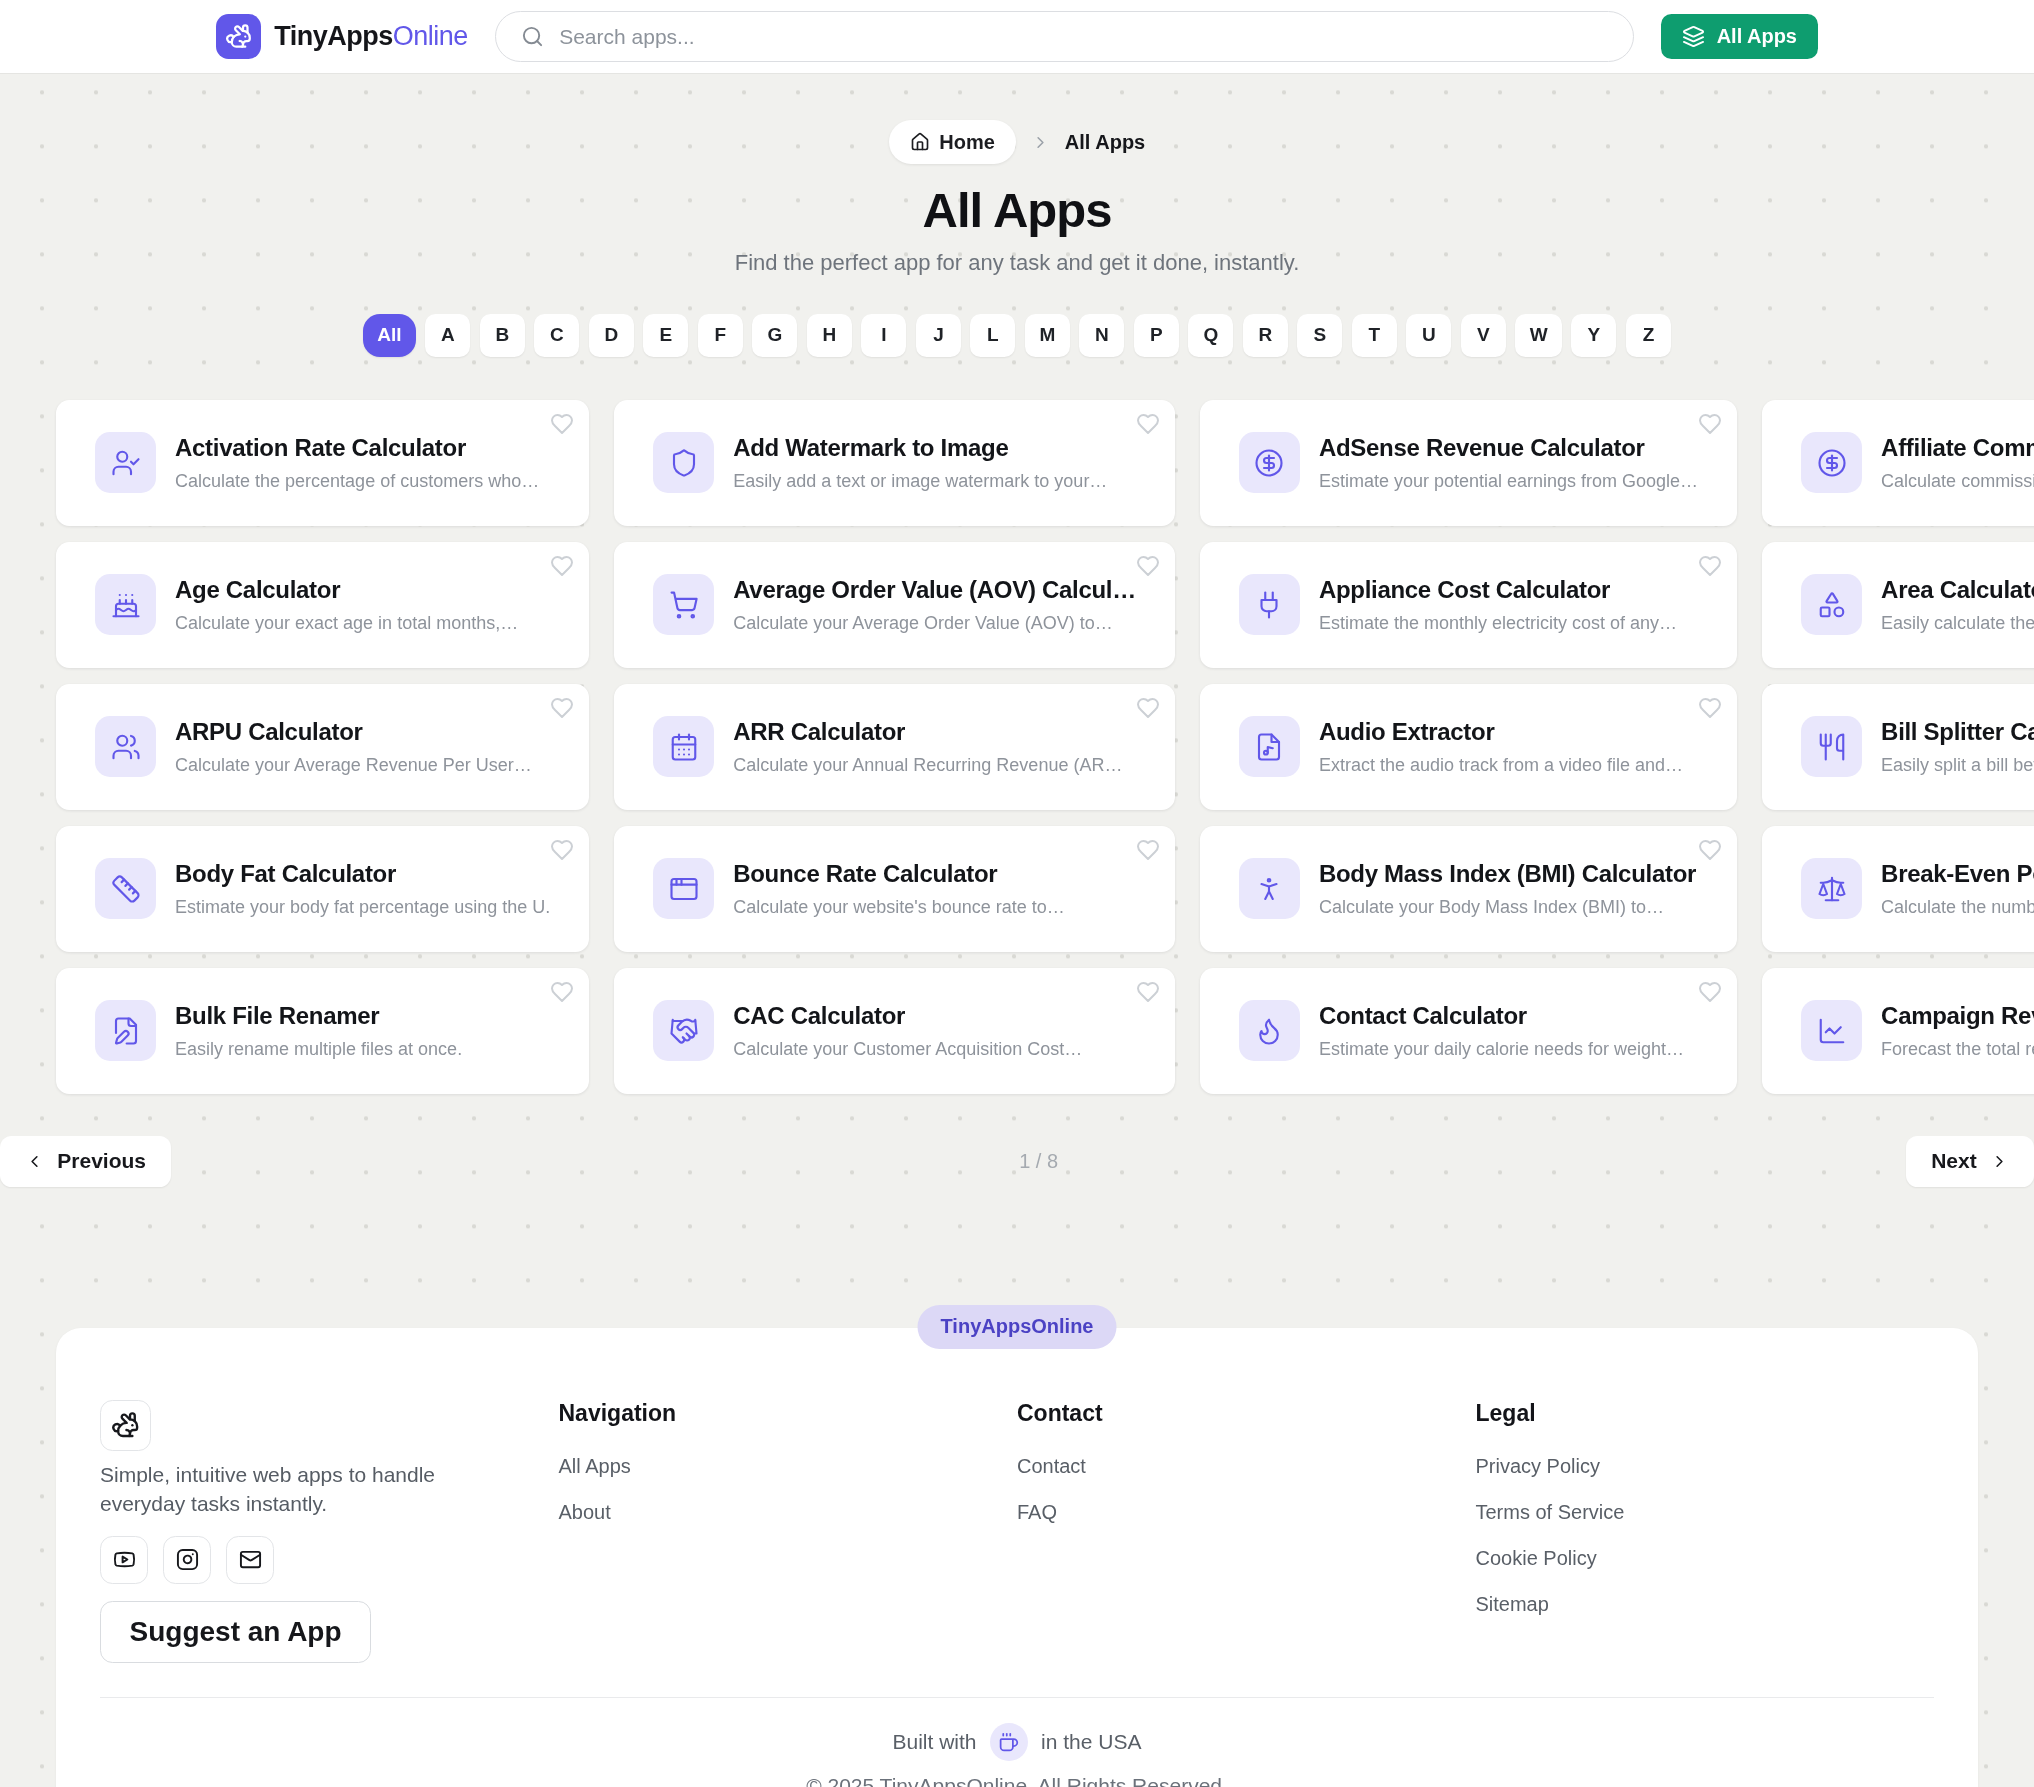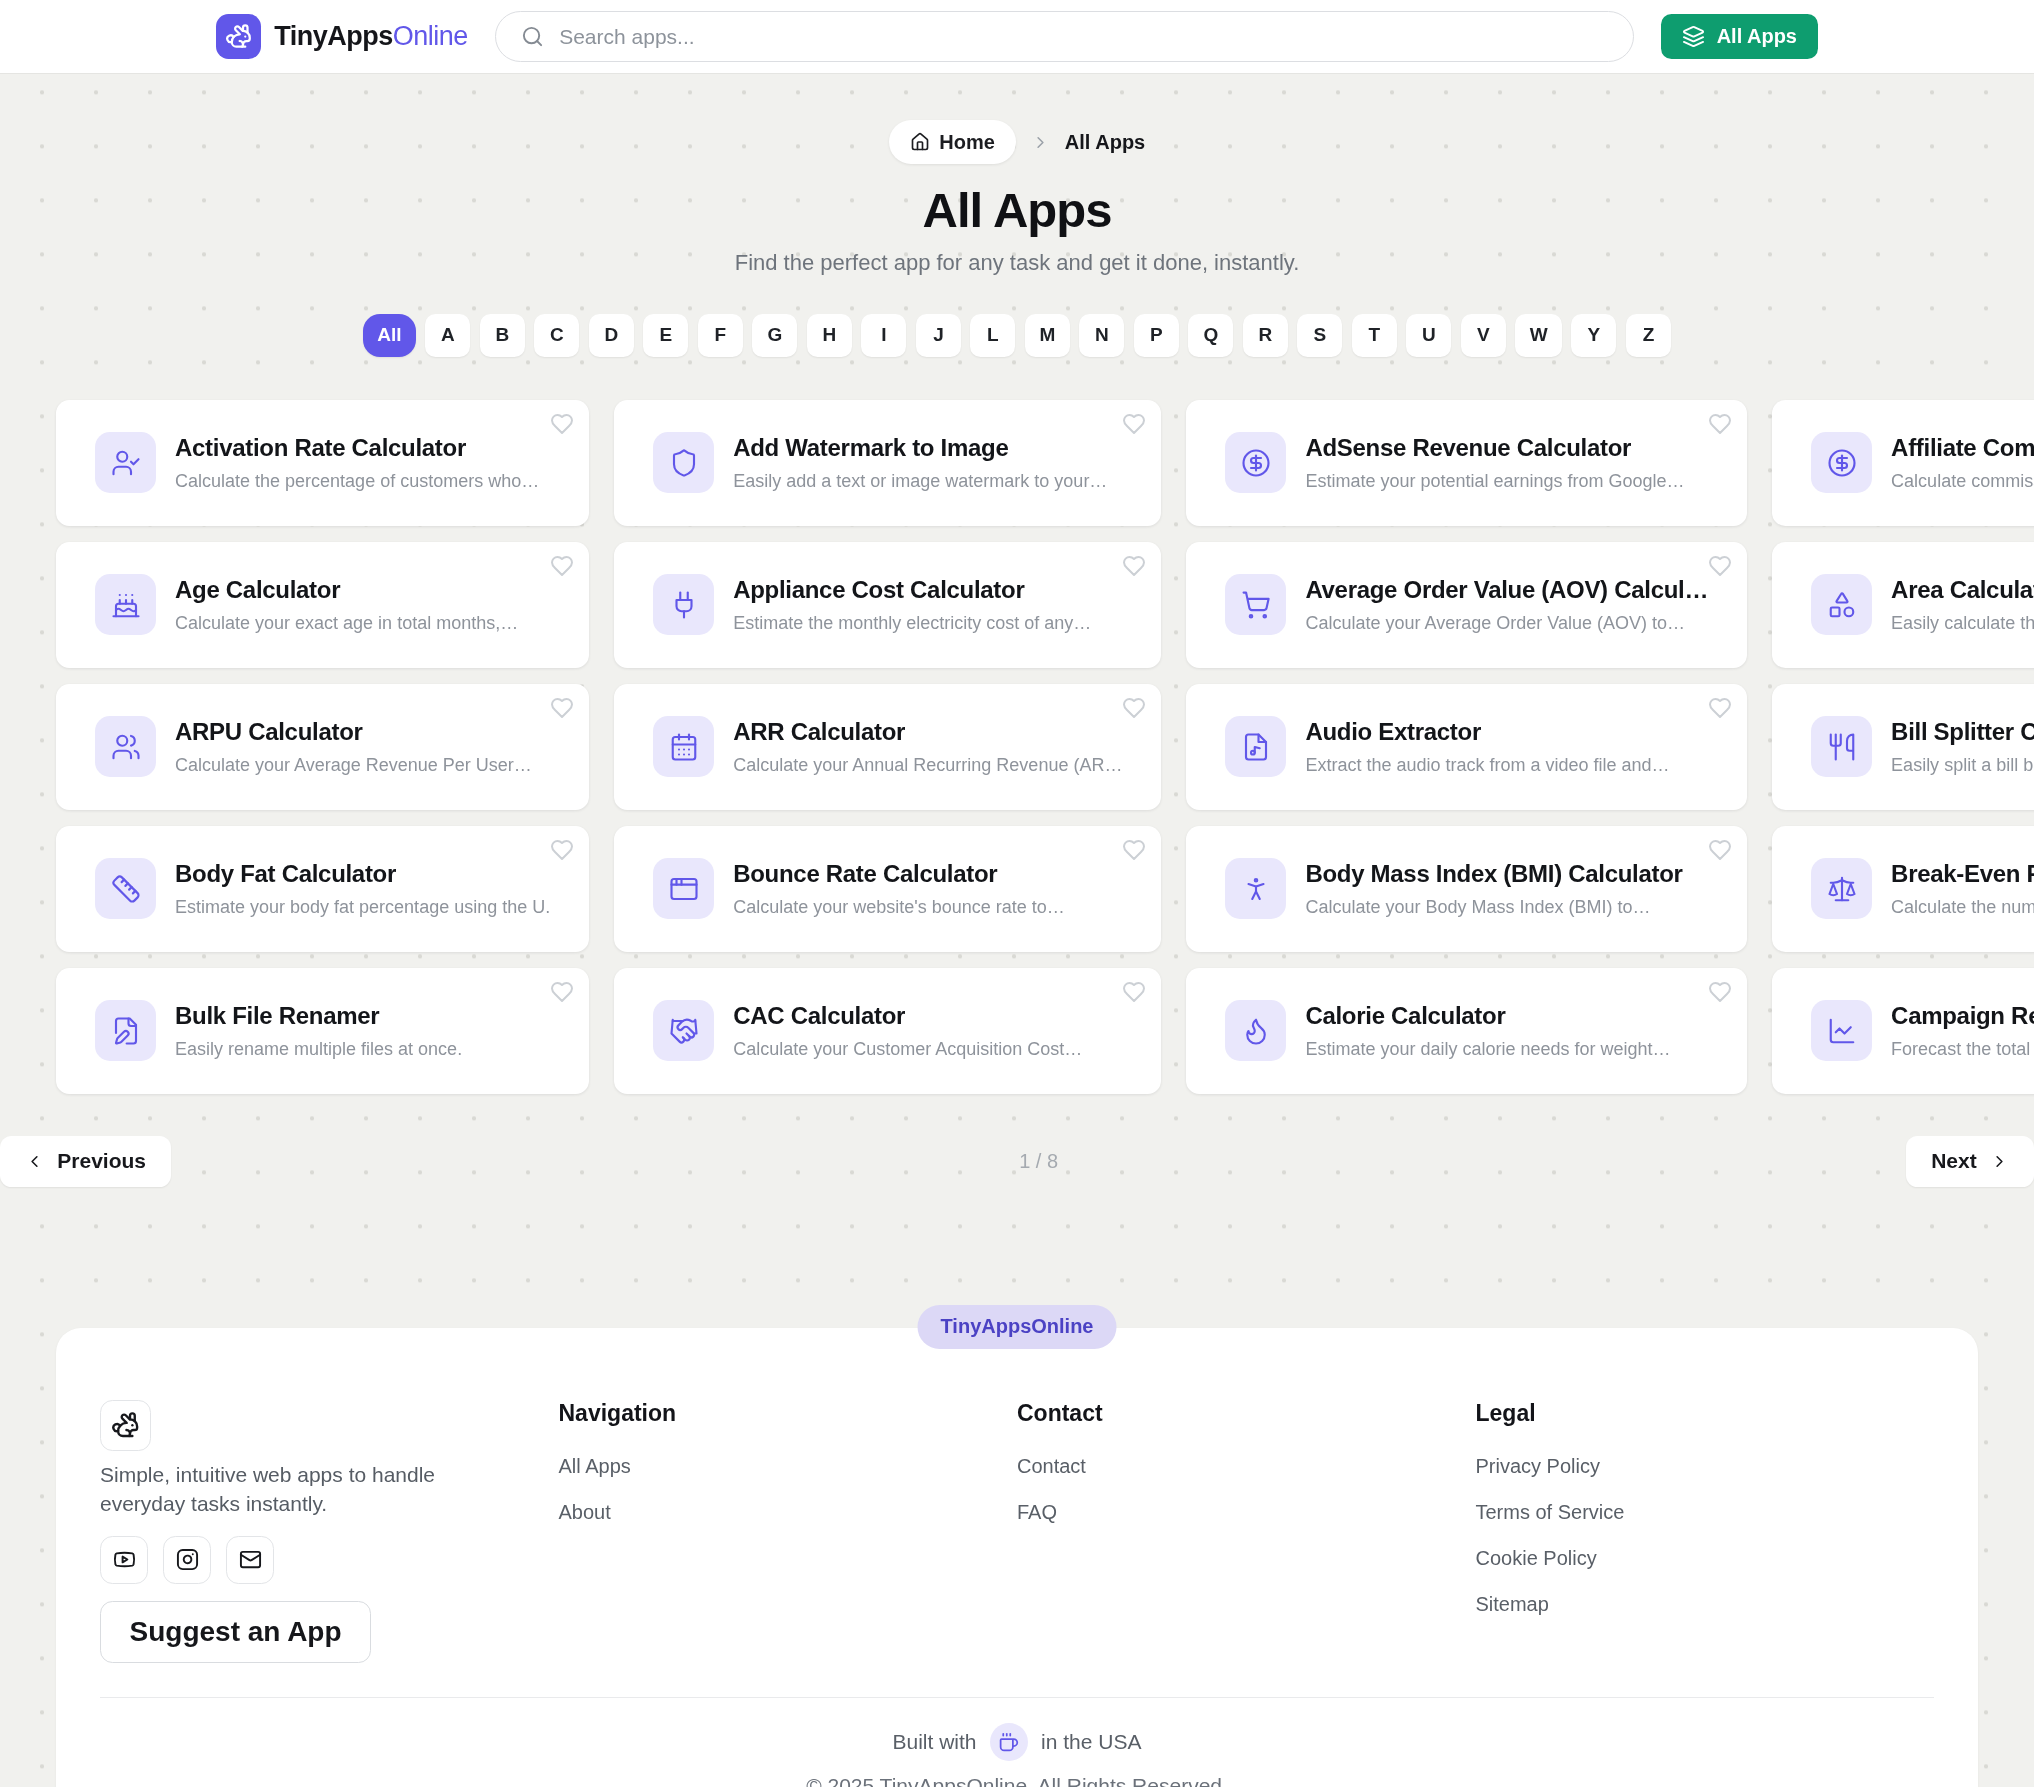--- a/index.html
+++ b/index.html
@@ -263,47 +263,47 @@
           </div>
           <span class="heart">
             <svg viewBox="0 0 24 24" fill="none" stroke="currentColor" stroke-width="2" stroke-linecap="round" stroke-linejoin="round">
               <path d="M19 14c1.49-1.46 3-3.21 3-5.5A5.5 5.5 0 0 0 16.5 3c-1.76 0-3 .5-4.5 2-1.5-1.5-2.74-2-4.5-2A5.5 5.5 0 0 0 2 8.5c0 2.3 1.5 4.05 3 5.5l7 7Z"></path>
             </svg>
           </span>
         </div>
         <div class="card">
           <div class="card-icon">
             <svg viewBox="0 0 24 24" fill="none" stroke="currentColor" stroke-width="1.7" stroke-linecap="round" stroke-linejoin="round">
+              <circle cx="8" cy="21" r="1"></circle>
+              <circle cx="19" cy="21" r="1"></circle>
+              <path d="M2.05 2.05h2l2.66 12.42a2 2 0 0 0 2 1.58h9.78a2 2 0 0 0 1.95-1.57l1.65-7.43H5.12"></path>
+            </svg>
+          </div>
+          <div class="card-text">
+            <div class="card-title">Average Order Value (AOV) Calcul…</div>
+            <div class="card-desc">Calculate your Average Order Value (AOV) to…</div>
+          </div>
+          <span class="heart">
+            <svg viewBox="0 0 24 24" fill="none" stroke="currentColor" stroke-width="2" stroke-linecap="round" stroke-linejoin="round">
+              <path d="M19 14c1.49-1.46 3-3.21 3-5.5A5.5 5.5 0 0 0 16.5 3c-1.76 0-3 .5-4.5 2-1.5-1.5-2.74-2-4.5-2A5.5 5.5 0 0 0 2 8.5c0 2.3 1.5 4.05 3 5.5l7 7Z"></path>
+            </svg>
+          </span>
+        </div>
+        <div class="card">
+          <div class="card-icon">
+            <svg viewBox="0 0 24 24" fill="none" stroke="currentColor" stroke-width="1.7" stroke-linecap="round" stroke-linejoin="round">
               <path d="M12 22v-5"></path>
               <path d="M9 8V2"></path>
               <path d="M15 8V2"></path>
               <path d="M18 8v5a4 4 0 0 1-4 4h-4a4 4 0 0 1-4-4V8z"></path>
             </svg>
           </div>
           <div class="card-text">
             <div class="card-title">Appliance Cost Calculator</div>
             <div class="card-desc">Estimate the monthly electricity cost of any…</div>
-          </div>
-          <span class="heart">
-            <svg viewBox="0 0 24 24" fill="none" stroke="currentColor" stroke-width="2" stroke-linecap="round" stroke-linejoin="round">
-              <path d="M19 14c1.49-1.46 3-3.21 3-5.5A5.5 5.5 0 0 0 16.5 3c-1.76 0-3 .5-4.5 2-1.5-1.5-2.74-2-4.5-2A5.5 5.5 0 0 0 2 8.5c0 2.3 1.5 4.05 3 5.5l7 7Z"></path>
-            </svg>
-          </span>
-        </div>
-        <div class="card">
-          <div class="card-icon">
-            <svg viewBox="0 0 24 24" fill="none" stroke="currentColor" stroke-width="1.7" stroke-linecap="round" stroke-linejoin="round">
-              <circle cx="8" cy="21" r="1"></circle>
-              <circle cx="19" cy="21" r="1"></circle>
-              <path d="M2.05 2.05h2l2.66 12.42a2 2 0 0 0 2 1.58h9.78a2 2 0 0 0 1.95-1.57l1.65-7.43H5.12"></path>
-            </svg>
-          </div>
-          <div class="card-text">
-            <div class="card-title">Average Order Value (AOV) Calcul…</div>
-            <div class="card-desc">Calculate your Average Order Value (AOV) to…</div>
           </div>
           <span class="heart">
             <svg viewBox="0 0 24 24" fill="none" stroke="currentColor" stroke-width="2" stroke-linecap="round" stroke-linejoin="round">
               <path d="M19 14c1.49-1.46 3-3.21 3-5.5A5.5 5.5 0 0 0 16.5 3c-1.76 0-3 .5-4.5 2-1.5-1.5-2.74-2-4.5-2A5.5 5.5 0 0 0 2 8.5c0 2.3 1.5 4.05 3 5.5l7 7Z"></path>
             </svg>
           </span>
         </div>
         <div class="card">
           <div class="card-icon">
             <svg viewBox="0 0 24 24" fill="none" stroke="currentColor" stroke-width="1.7" stroke-linecap="round" stroke-linejoin="round">
@@ -507,21 +507,21 @@
             </svg>
           </span>
         </div>
         <div class="card">
           <div class="card-icon">
             <svg viewBox="0 0 24 24" fill="none" stroke="currentColor" stroke-width="1.7" stroke-linecap="round" stroke-linejoin="round">
               <path d="M8.5 14.5A2.5 2.5 0 0 0 11 12c0-1.38-.5-2-1-3-1.072-2.143-.224-4.054 2-6 .5 2.5 2 4.9 4 6.5 2 1.6 3 3.5 3 5.5a7 7 0 1 1-14 0c0-1.153.433-2.294 1-3a2.5 2.5 0 0 0 2.5 2.5z"></path>
             </svg>
           </div>
           <div class="card-text">
-            <div class="card-title">Calorie Calculator</div>
+            <div class="card-title">Contact Calculator</div>
             <div class="card-desc">Estimate your daily calorie needs for weight…</div>
           </div>
           <span class="heart">
             <svg viewBox="0 0 24 24" fill="none" stroke="currentColor" stroke-width="2" stroke-linecap="round" stroke-linejoin="round">
               <path d="M19 14c1.49-1.46 3-3.21 3-5.5A5.5 5.5 0 0 0 16.5 3c-1.76 0-3 .5-4.5 2-1.5-1.5-2.74-2-4.5-2A5.5 5.5 0 0 0 2 8.5c0 2.3 1.5 4.05 3 5.5l7 7Z"></path>
             </svg>
           </span>
         </div>
         <div class="card">
           <div class="card-icon">

